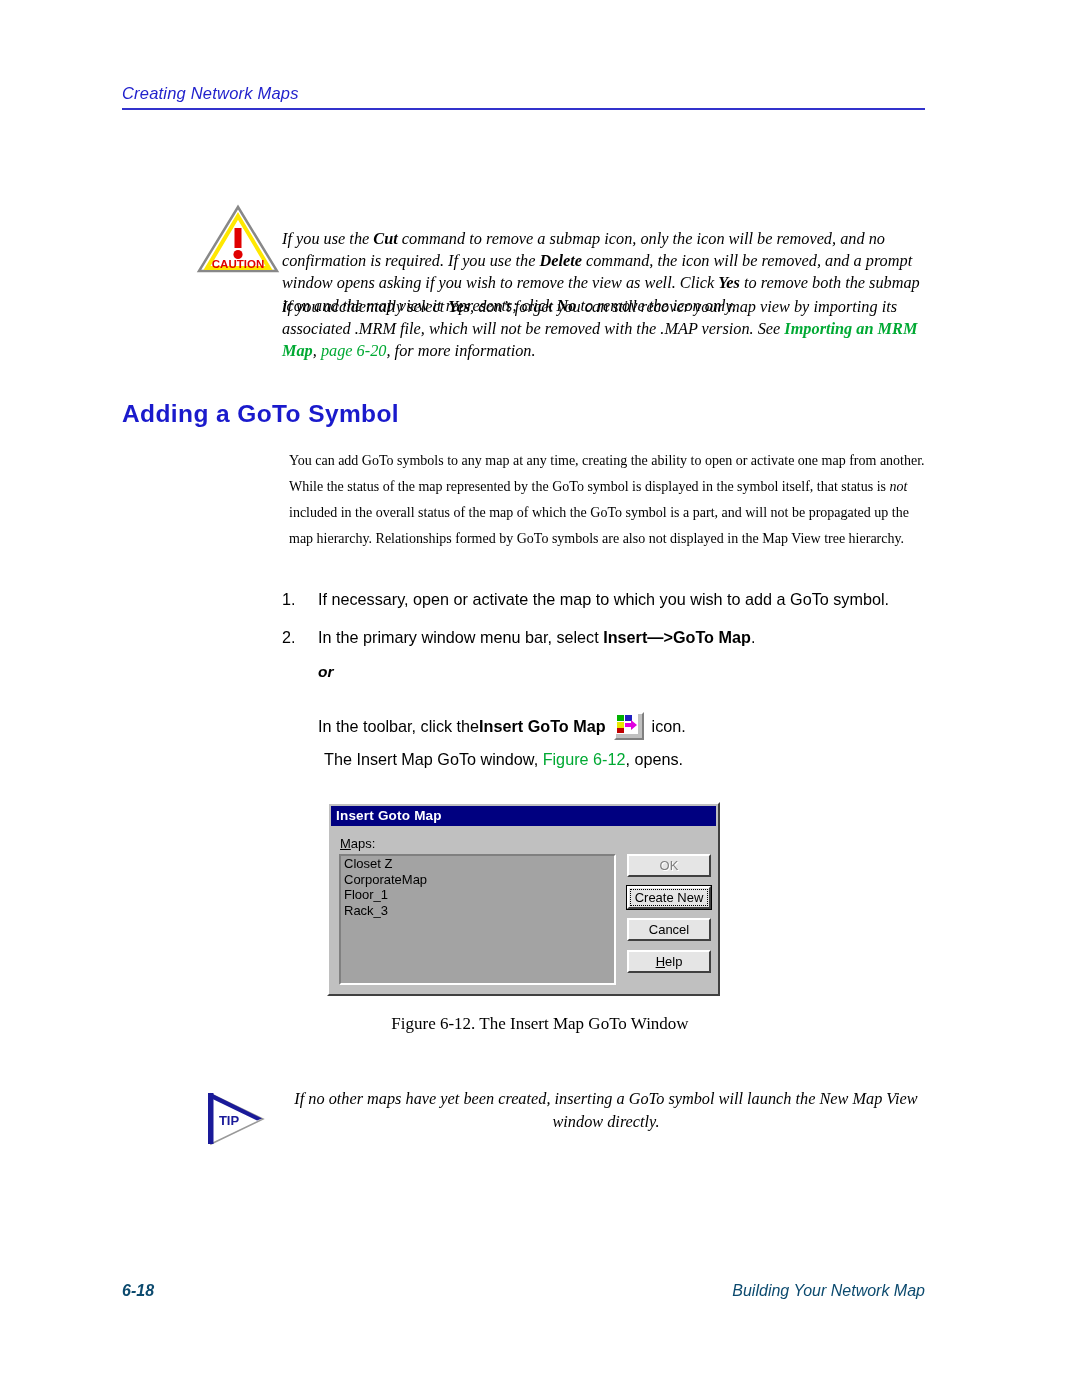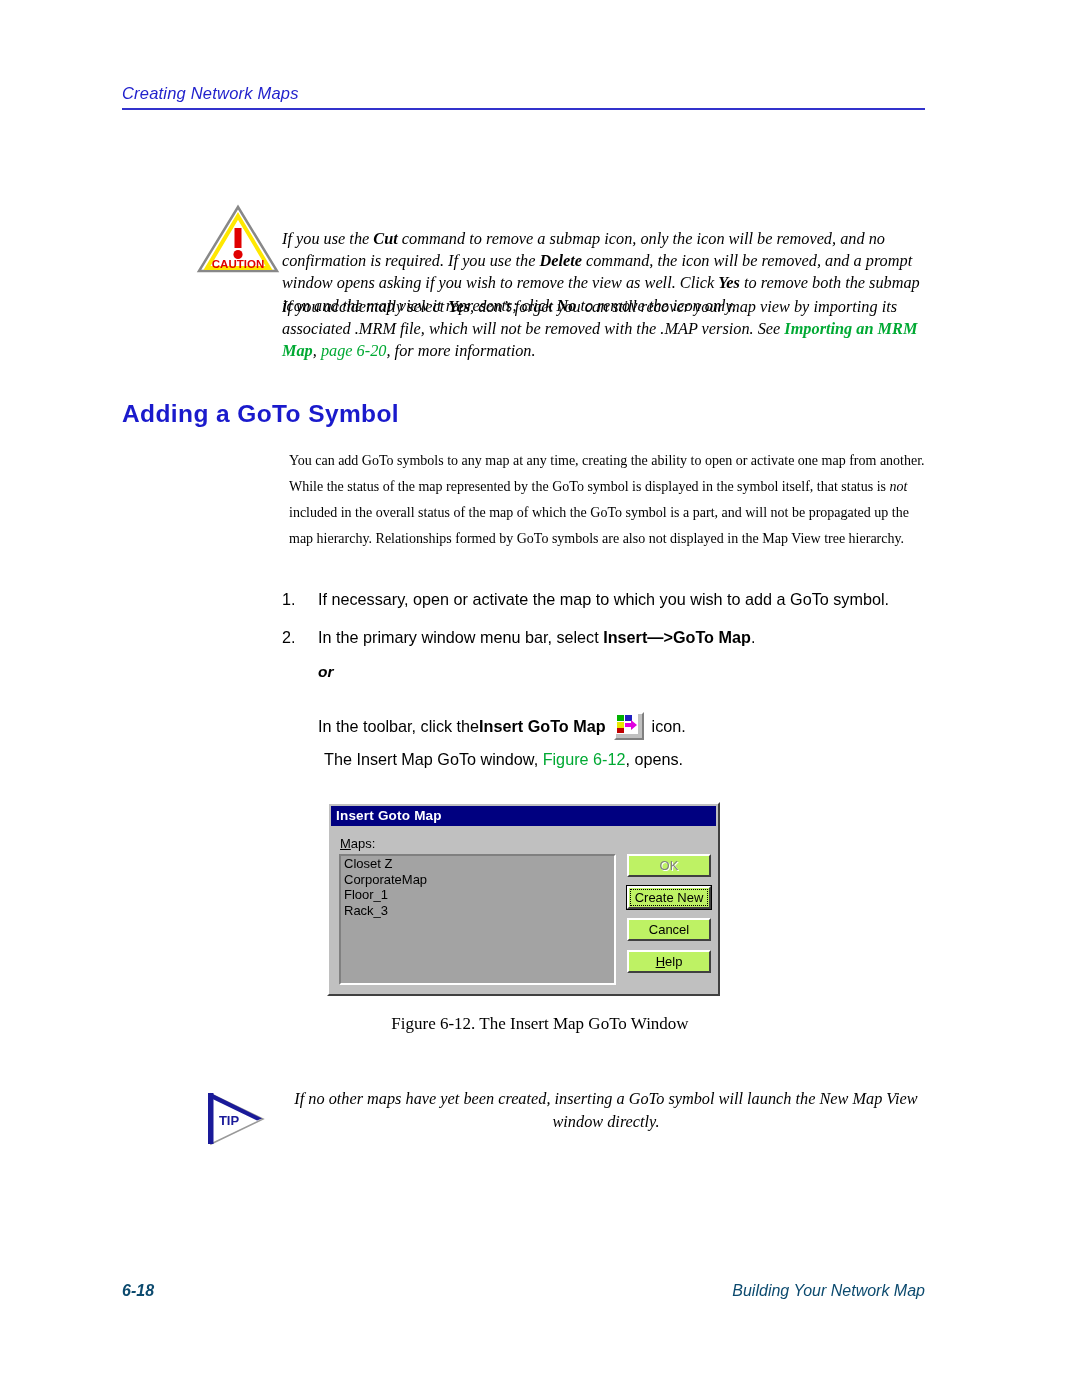--- a/index.html
+++ b/index.html
@@ -254,21 +254,21 @@
   }
   .dlg-buttons {
     position: absolute;
     left: 298px;
     top: 28px;
     width: 84px;
   }
   .dlg-btn {
     width: 84px;
     height: 23px;
-    background: #bef264;
+    background: #e5e5e5;
     border-top: 2px solid #ffffff;
     border-left: 2px solid #ffffff;
     border-right: 2px solid #404040;
     border-bottom: 2px solid #404040;
     box-sizing: border-box;
     font-size: 13px;
     color: #000;
     text-align: center;
     line-height: 19px;
     margin-bottom: 9px;

